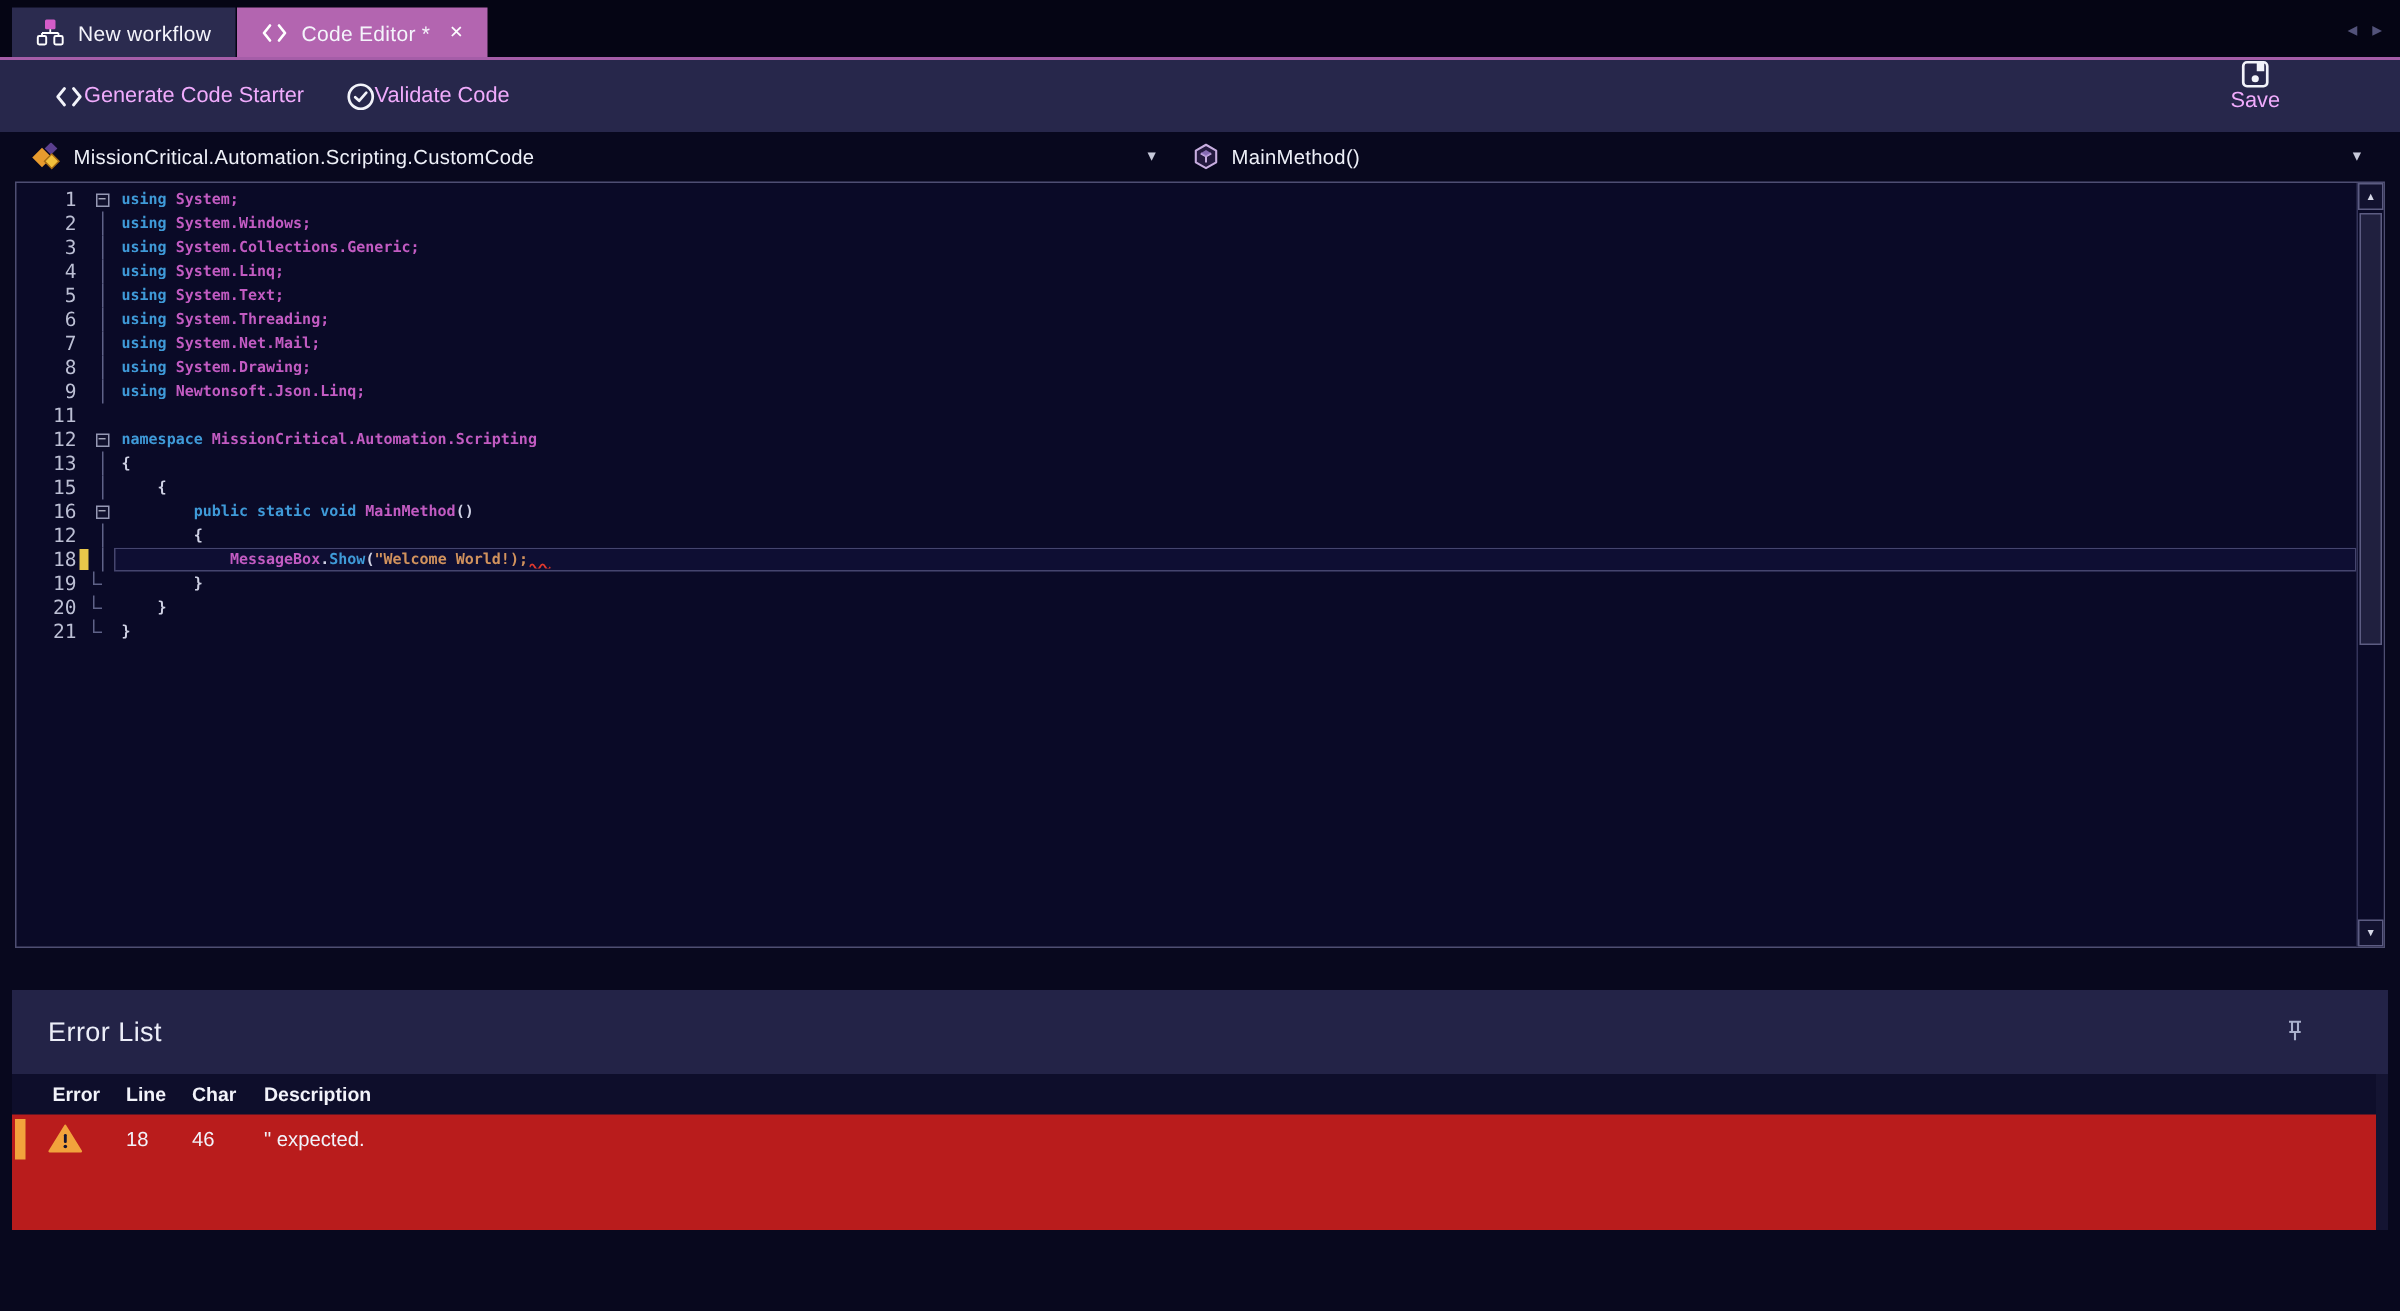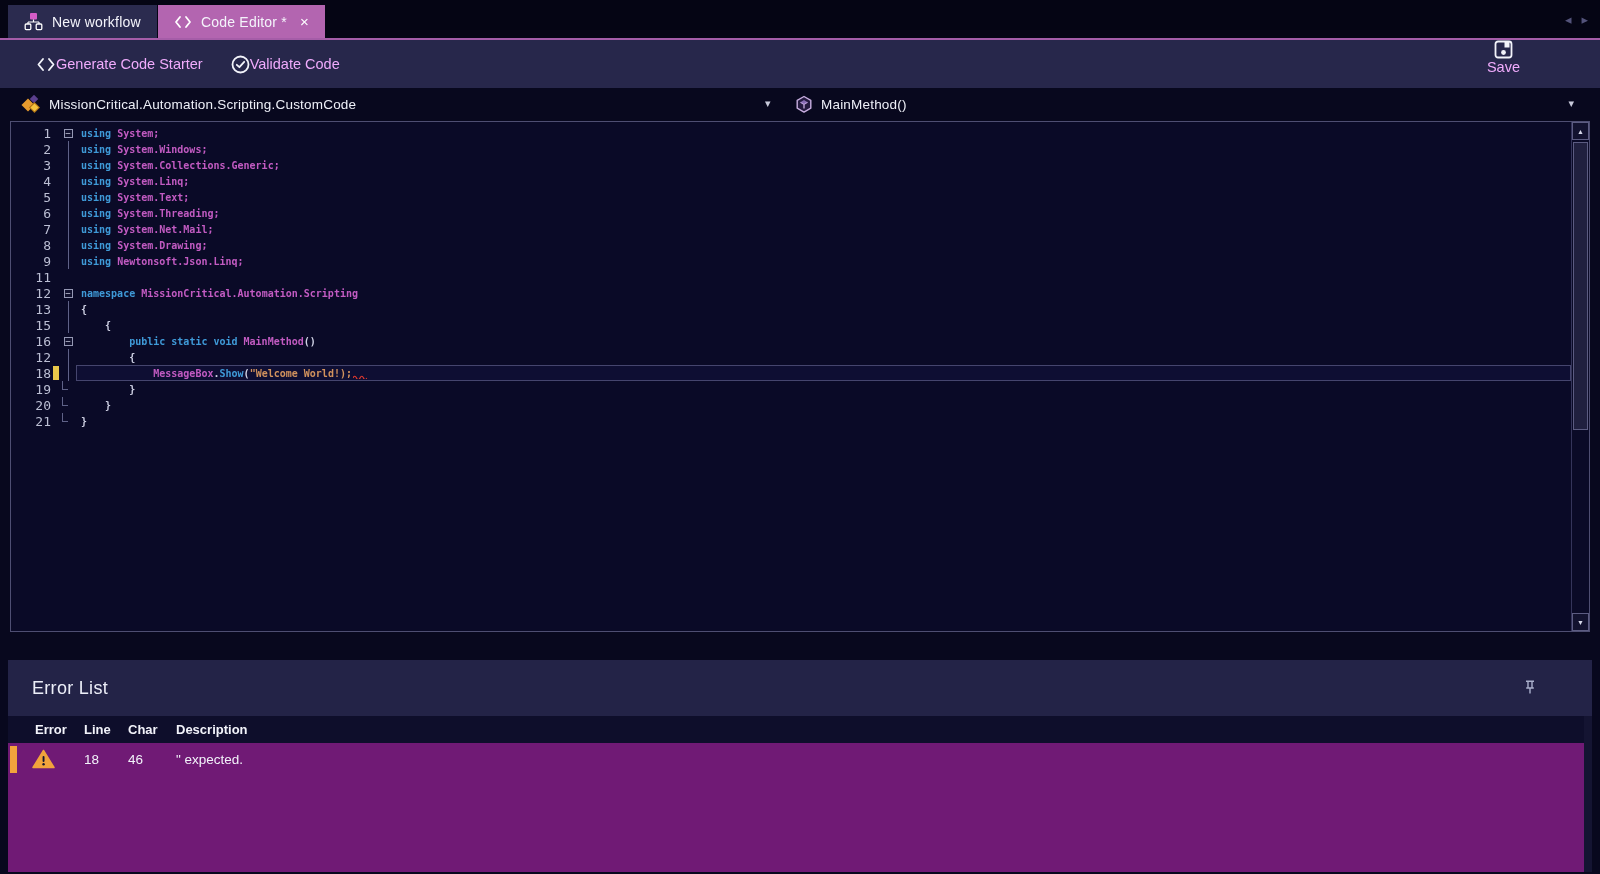--- a/index.html
+++ b/index.html
@@ -50,21 +50,21 @@
   .c-kw { color:#3f9ad8; } .c-id { color:#c25bc2; } .c-str { color:#d1925d; } .c-pun { color:#cfd1e4; }
   .squiggle { margin-left:1px; margin-top:7px; }
 
   
   .vscroll { width:18px; flex:none; position:relative; border-left:1px solid #34345a; background:#0a0a27; }
   .vs-btn { position:absolute; left:0; width:17px; height:18px; border:1px solid #5c5c82; background:#12122f; color:#d6d8e8; font-size:7px; display:flex; align-items:center; justify-content:center; cursor:pointer; }
   .vs-up { top:0; } .vs-down { bottom:0; }
   .vs-thumb { position:absolute; left:1px; top:20px; width:15px; height:288px; background:#20203f; border:1px solid #5c5c82; cursor:grab; }
 
   
-  .errpanel { position:absolute; left:8px; top:660px; width:1584px; height:212px; background:#701a75; }
+  .errpanel { position:absolute; left:8px; top:660px; width:1584px; height:160px; background:#b91c1c; }
   .err-head { position:relative; height:56px; background:#232347; display:flex; align-items:center; }
   .err-title { margin-left:24px; font-size:18px; color:#eceef8; letter-spacing:.3px; }
   .pin { position:absolute; right:55px; top:19px; cursor:pointer; }
   .err-cols { position:relative; height:27px; background:#0e0e2b; }
   .err-cols span { position:absolute; top:6px; font-size:13px; font-weight:bold; color:#f2f3fa; }
   .col-error { left:27px; } .col-line { left:76px; } .col-char { left:120px; } .col-desc { left:168px; }
   .err-row { position:relative; height:33px; cursor:pointer; }
   .err-row .sev-bar { position:absolute; left:2px; top:3px; width:7px; height:27px; background:#f2a33c; }
   .err-row .sev-icon { position:absolute; left:24px; top:6px; }
   .err-row span { position:absolute; top:9px; font-size:13.5px; color:#f2f3fa; }

